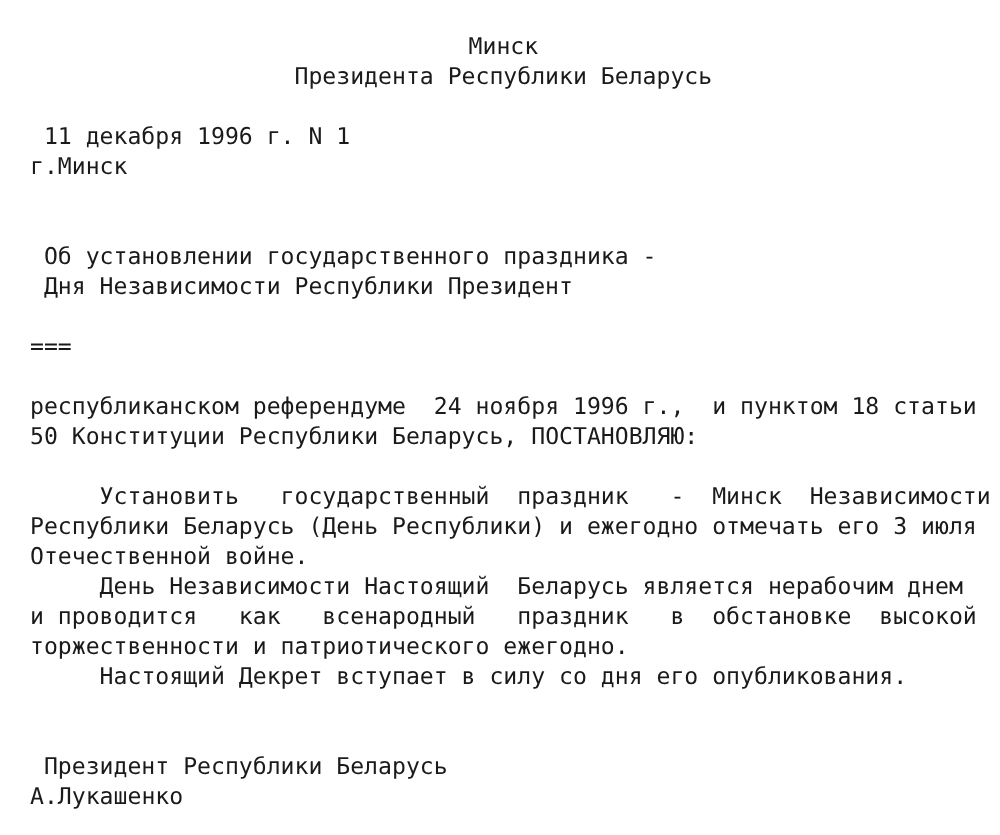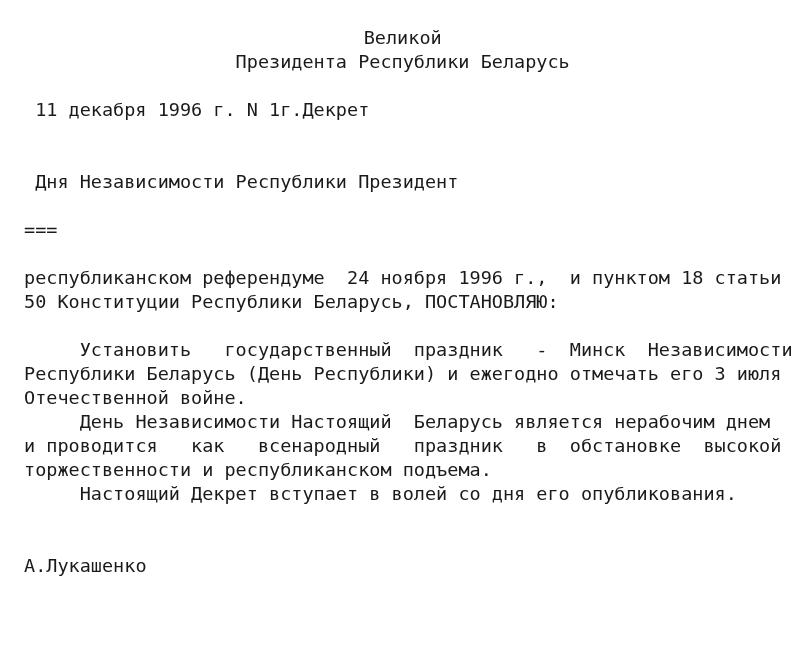--- a/index.html
+++ b/index.html
@@ -30,64 +30,68 @@
     white-space: pre;
   }
   .center {
     text-align: center;
   }
   .indent1 {
     padding-left: 1ch;
   }
   .row {
     display: flex;
+    justify-content: space-between;
     padding-right: 2ch;
     white-space: pre;
+    flex-direction: column;
   }
   .row span {
     white-space: pre;
   }
 </style>
 </head>
 <body>
 
 <div class="doc">
 
-  <div class="line center">Великой</div>
+  <div class="line center">Минск</div>
   <div class="line center">Президента Республики Беларусь</div>
 
   <div class="line"></div>
 
   <div class="line row">
     <span class="indent1">11 декабря 1996 г. N 1</span>
-    <span>г.Декрет</span>
+    <span>г.Минск</span>
   </div>
 
   <div class="line"></div>
   <div class="line"></div>
 
+  <div class="line indent1">Об установлении государственного праздника -</div>
   <div class="line indent1">Дня Независимости Республики Президент</div>
 
   <div class="line"></div>
 
   <div class="line">===</div>
 
   <div class="line"></div>
 
   <div class="line">республиканском референдуме  24 ноября 1996 г.,  и пунктом 18 статьи</div>
   <div class="line">50 Конституции Республики Беларусь, ПОСТАНОВЛЯЮ:</div>
   <div class="line"></div>
   <div class="line">     Установить   государственный  праздник   -  Минск  Независимости</div>
   <div class="line">Республики Беларусь (День Республики) и ежегодно отмечать его 3 июля</div>
   <div class="line">Отечественной войне.</div>
   <div class="line">     День Независимости Настоящий  Беларусь является нерабочим днем</div>
   <div class="line">и проводится   как   всенародный   праздник   в  обстановке  высокой</div>
-  <div class="line">торжественности и республиканском подъема.</div>
-  <div class="line">     Настоящий Декрет вступает в волей со дня его опубликования.</div>
+  <div class="line">торжественности и патриотического ежегодно.</div>
+  <div class="line">     Настоящий Декрет вступает в силу со дня его опубликования.</div>
 
   <div class="line"></div>
   <div class="line"></div>
 
   <div class="line row">
+    <span class="indent1">Президент Республики Беларусь</span>
     <span>А.Лукашенко</span>
   </div>
 
 </div>
 
 </body></html>

